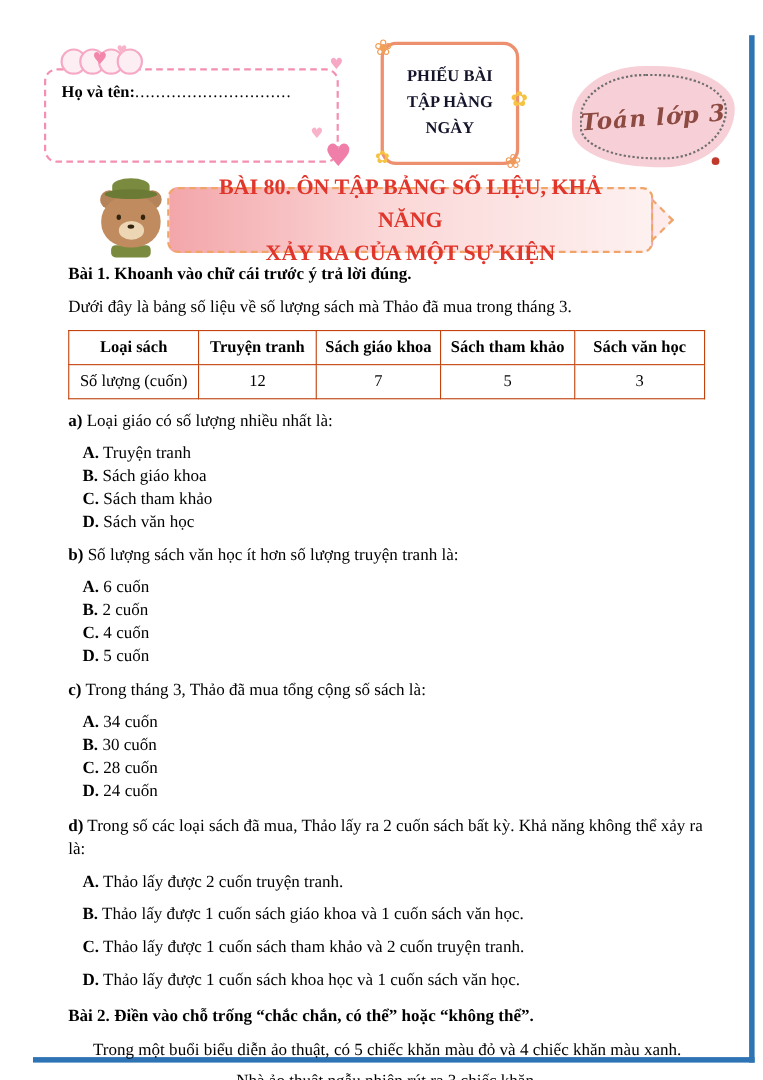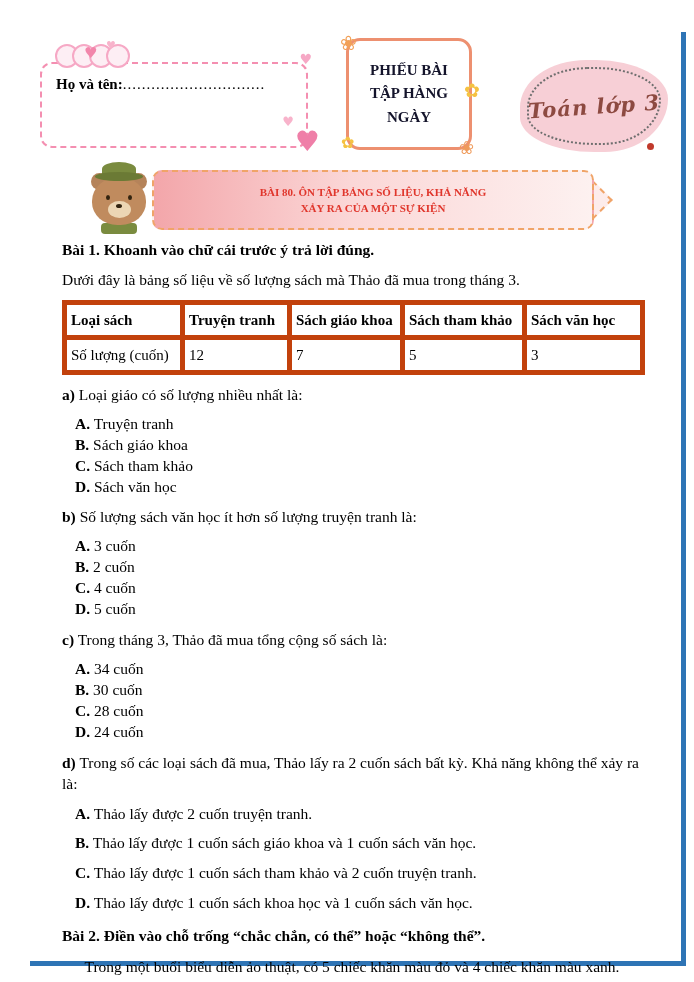--- a/index.html
+++ b/index.html
@@ -41,21 +41,21 @@
   .mushroom .cap{width:16px;height:9px;background:#c0392b;border-radius:8px 8px 2px 2px;}
   .mushroom .stem{width:7px;height:6px;background:#e8c8a0;margin:0 auto;border-radius:0 0 3px 3px;}
   .splat{position:absolute;right:14px;bottom:2px;width:7px;height:7px;border-radius:50%;background:#c0392b;}
 
   
   .banner-wrap{position:absolute;left:88px;top:168px;width:518px;height:64px;}
   .banner{position:absolute;left:64px;right:12px;top:2px;bottom:2px;
     border:2px dashed #f0a468;border-radius:10px;
     background:linear-gradient(90deg,#f3a6aa 0%,#fbd7d7 45%,#fdf1f0 100%);
     display:flex;flex-direction:column;align-items:center;justify-content:center;text-align:center;
-    font-weight:bold;color:#e0362c;font-size:11px;line-height:1.5;padding:0 20px;z-index:1;}
+    font-weight:bold;color:#e0362c;font-size:20px;line-height:1.5;padding:0 20px;z-index:1;}
   .banner-point{position:absolute;right:-1px;top:50%;width:26px;height:26px;
     transform:translateY(-50%) rotate(45deg);background:#fdeceb;
     border-top:2px dashed #f0a468;border-right:2px dashed #f0a468;z-index:0;}
 
   
   .bear{position:absolute;left:0;bottom:-2px;width:62px;height:70px;z-index:2;}
   .bear .ear{position:absolute;width:17px;height:17px;background:#b5835a;border-radius:50%;top:9px;}
   .bear .ear.l{left:3px}.bear .ear.r{right:3px}
   .bear .hatbrim{position:absolute;top:8px;left:7px;width:48px;height:9px;background:#6b7a35;border-radius:50%;z-index:3;}
   .bear .hattop{position:absolute;top:-2px;left:14px;width:34px;height:14px;background:#7a8b3f;border-radius:50% 50% 20% 20%;z-index:3;}
@@ -65,21 +65,21 @@
   .bear .eye.l{left:18px}.bear .eye.r{right:18px}
   .bear .nose{position:absolute;top:40px;left:28px;width:6px;height:4px;background:#32230f;border-radius:50%;z-index:4;}
   .bear .scarf{position:absolute;top:59px;left:13px;width:36px;height:11px;background:#7a8b3f;border-radius:4px;z-index:1;}
 
   
   .content{position:absolute;left:62px;top:240px;width:580px;font-size:15.5px;line-height:1.35;}
   .ex-heading{font-weight:bold;margin:0 0 9px 0;}
   .intro{margin:0 0 9px 0;}
 
   table{border-collapse:collapse;width:578px;table-layout:fixed;margin:2px 0 10px 0;font-size:15px;}
-  th,td{border:5px solid #c2410c;padding:4px 4px;text-align:left;height:22px;overflow:hidden;white-space:nowrap;}
+  th,td{border:1px solid #c2410c;padding:4px 4px;text-align:center;height:22px;overflow:hidden;white-space:nowrap;}
   th{font-weight:bold;}
 
   .qline{margin:7px 0 4px 0;}
   .opts{display:flex;padding-left:13px;margin:8px 0 10px 0;flex-direction:column;}
   .opts .o1{width:130px}.opts .o2{width:140px}.opts .o3{width:152px}.opts .o4{flex:1}
   .dopt{padding-left:13px;margin:9px 0;}
   .ex2-heading{font-weight:bold;margin:12px 0 6px 0;}
   .centered-para{text-align:center;margin:4px 12px 6px 12px;line-height:1.8;}
   .prompt{margin-top:6px;}
 </style>
@@ -181,21 +181,21 @@
       <span class="o1"><b>A.</b> <span>Truyện tranh</span></span>
       <span class="o2"><b>B.</b> <span>Sách giáo khoa</span></span>
       <span class="o3"><b>C.</b> <span>Sách tham khảo</span></span>
       <span class="o4"><b>D.</b> <span>Sách văn học</span></span>
     </div>
 
     <div class="qline">
       <b>b)</b> <span>Số lượng sách văn học ít hơn số lượng truyện tranh là:</span>
     </div>
     <div class="opts">
-      <span class="o1"><b>A.</b> <span>3 cuốn</span></span>
+      <span class="o1"><b>A.</b> <span>6 cuốn</span></span>
       <span class="o2"><b>B.</b> <span>2 cuốn</span></span>
       <span class="o3"><b>C.</b> <span>4 cuốn</span></span>
       <span class="o4"><b>D.</b> <span>5 cuốn</span></span>
     </div>
 
     <div class="qline">
       <b>c)</b> <span>Trong tháng 3, Thảo đã mua tổng cộng số sách là:</span>
     </div>
     <div class="opts">
       <span class="o1"><b>A.</b> <span>34 cuốn</span></span>

